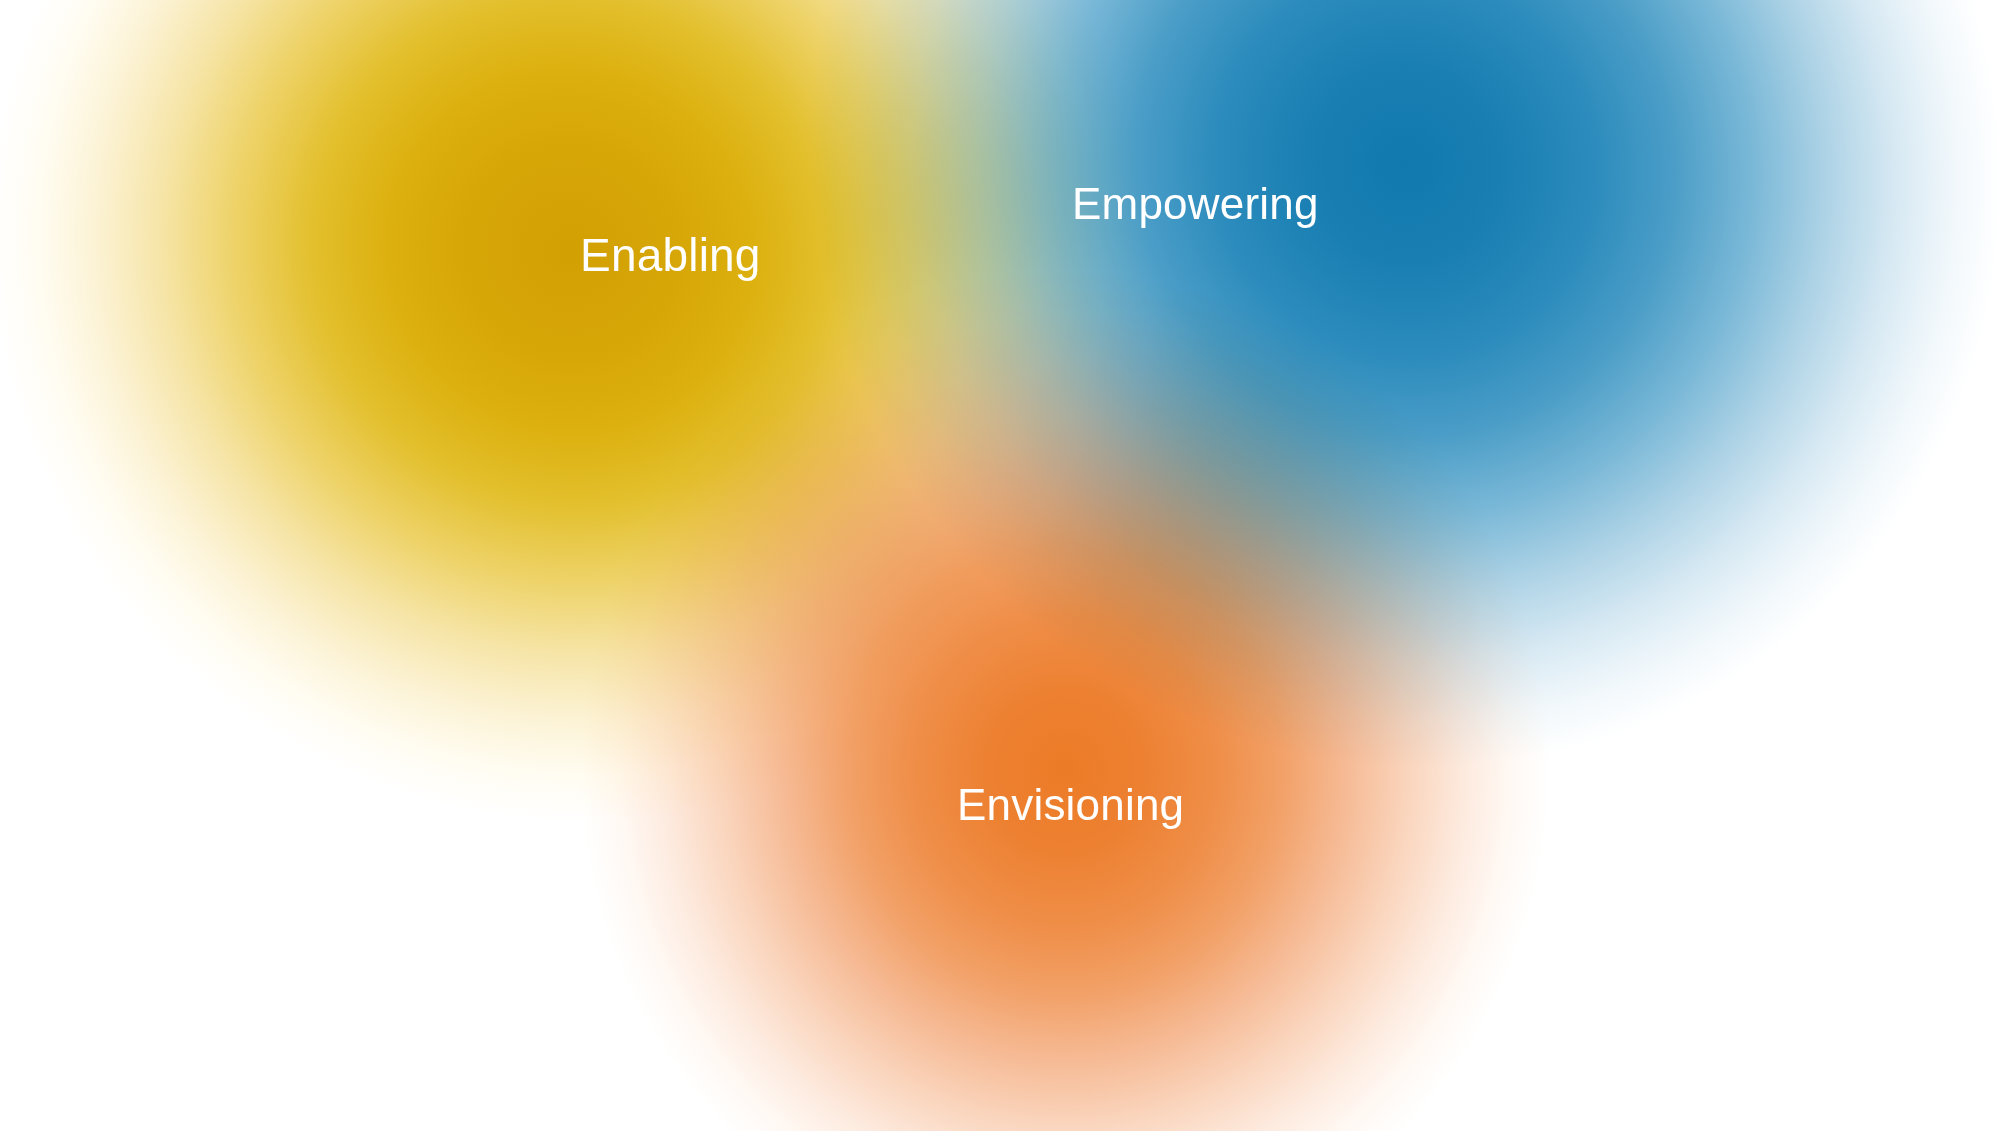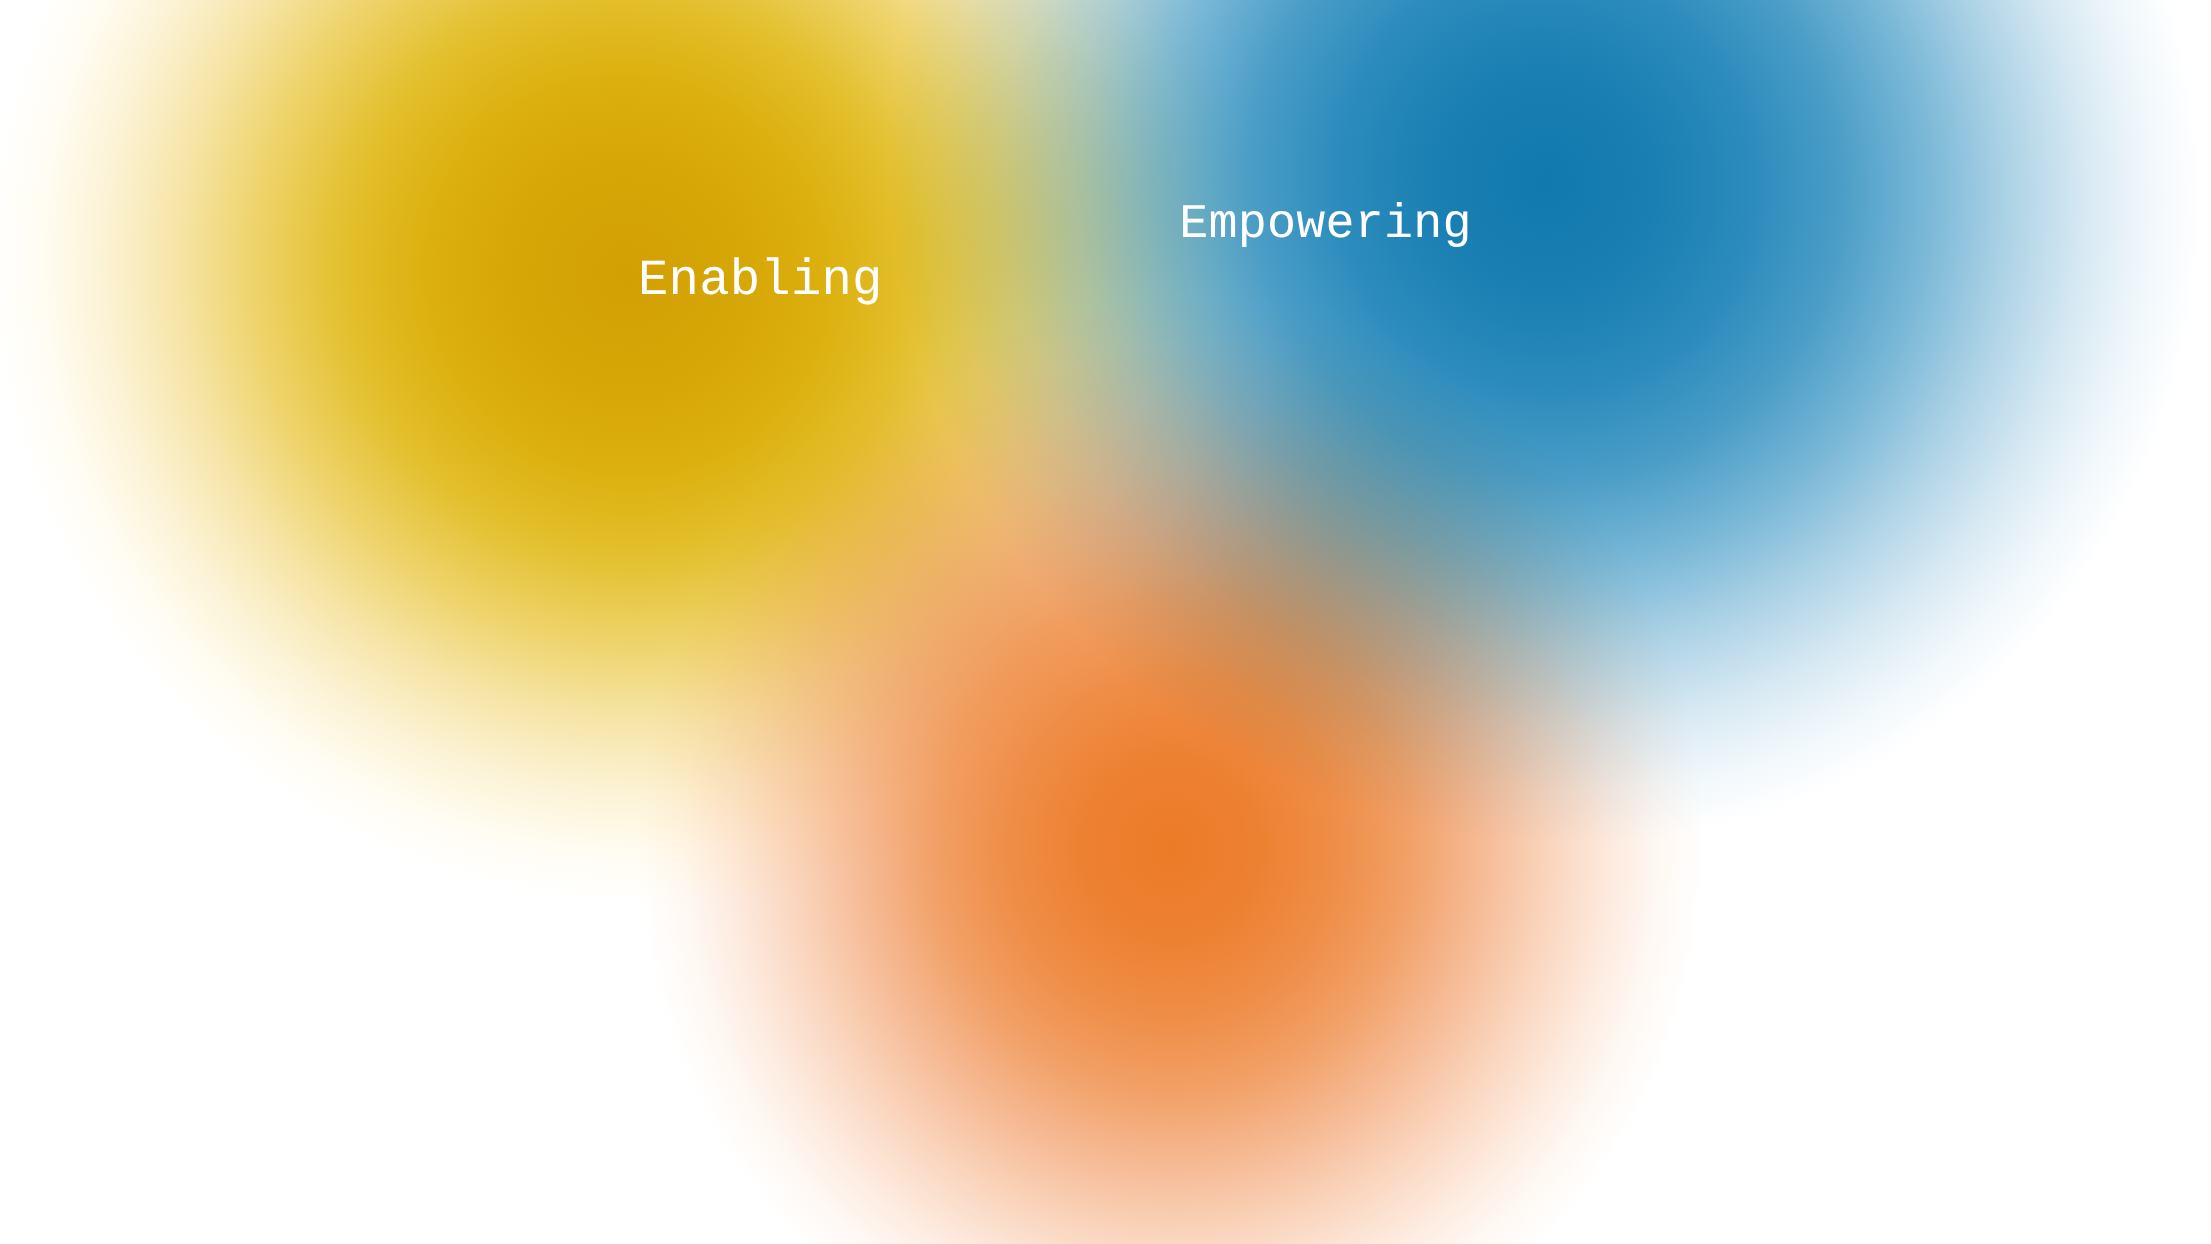--- a/index.html
+++ b/index.html
@@ -94,21 +94,21 @@
         #fdeade 79%,
         #fff8f3 88%,
         #ffffff 96%,
         #ffffff 100%);
   }
 
   
   .blob-label {
     position: absolute;
     color: #ffffff;
-    font-family: Liberation Mono, monospace;
+    font-family: Liberation Sans, sans-serif;
     font-weight: 300;
     letter-spacing: 0.2px;
     white-space: nowrap;
     line-height: 1;
     user-select: none;
   }
 
   #label-enabling {
     left: 580px;
     top: 232px;
@@ -135,14 +135,15 @@
   <div id="blob-layer">
     <div class="blob" id="blob-enabling"></div>
     <div class="blob" id="blob-empowering"></div>
     <div class="blob" id="blob-envisioning"></div>
   </div>
 
   <div class="blob-label" id="label-enabling">Enabling</div>
 
   <div class="blob-label" id="label-empowering">Empowering</div>
 
+  <div class="blob-label" id="label-envisioning">Envisioning</div>
 
 </div>
 
 </body></html>

